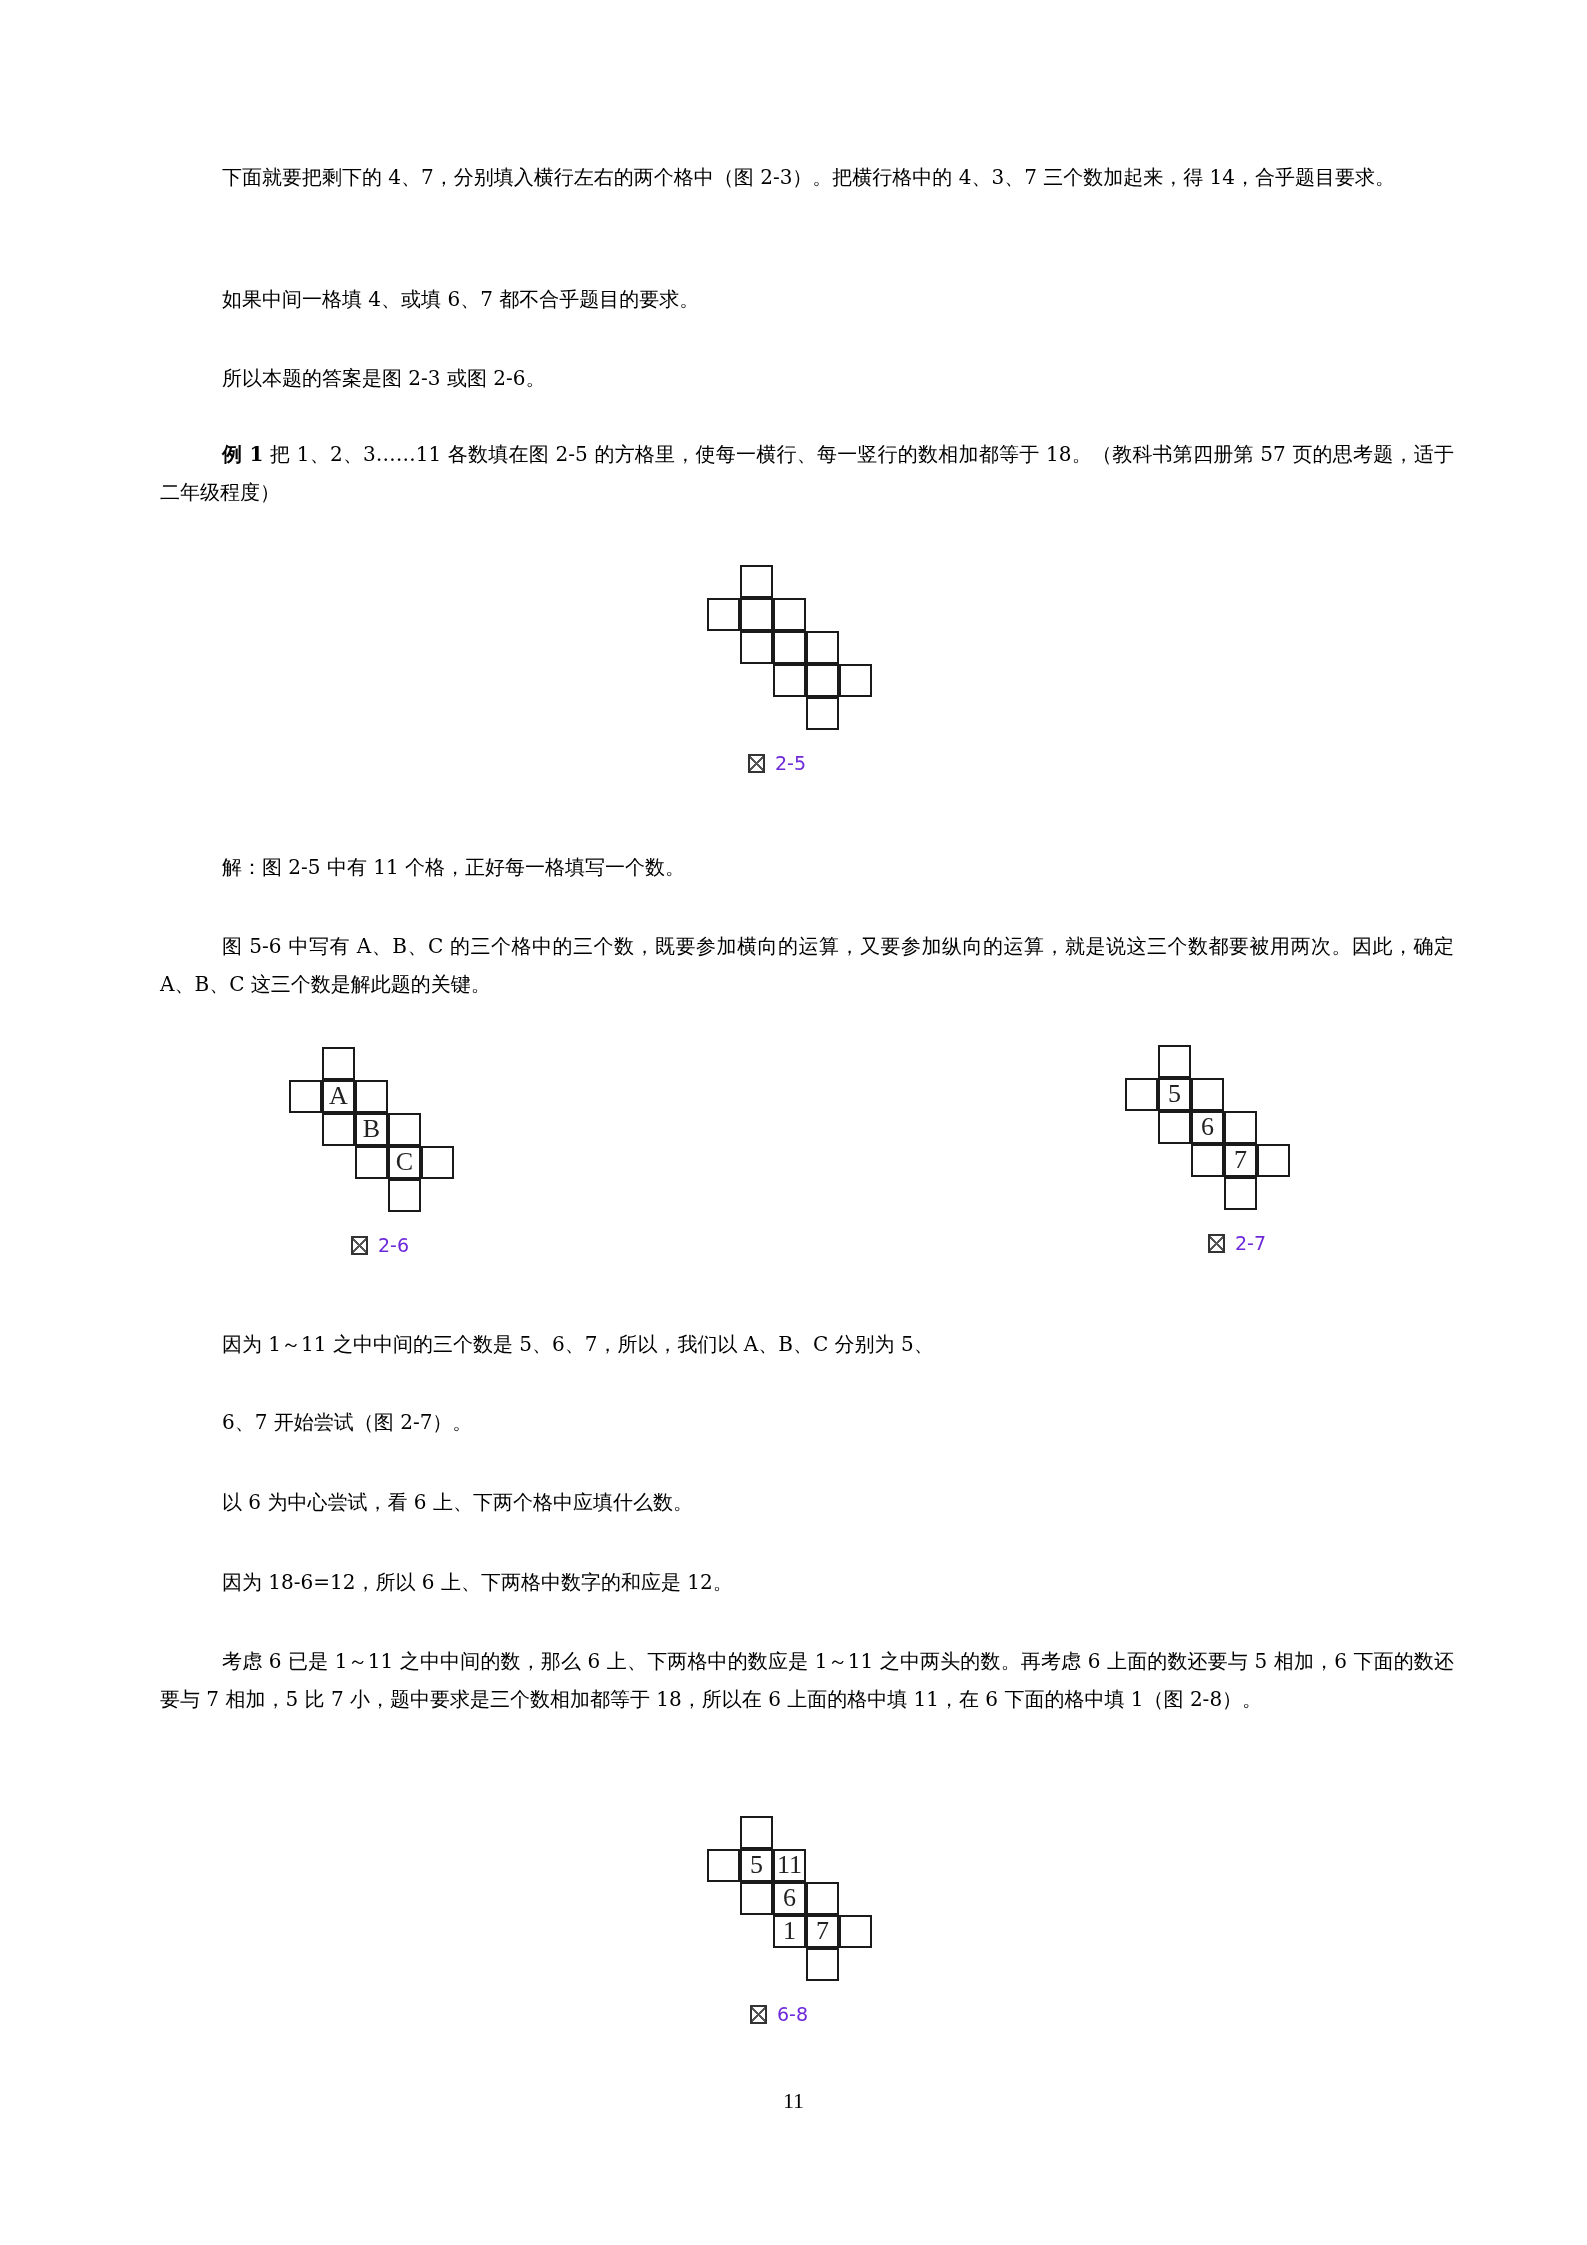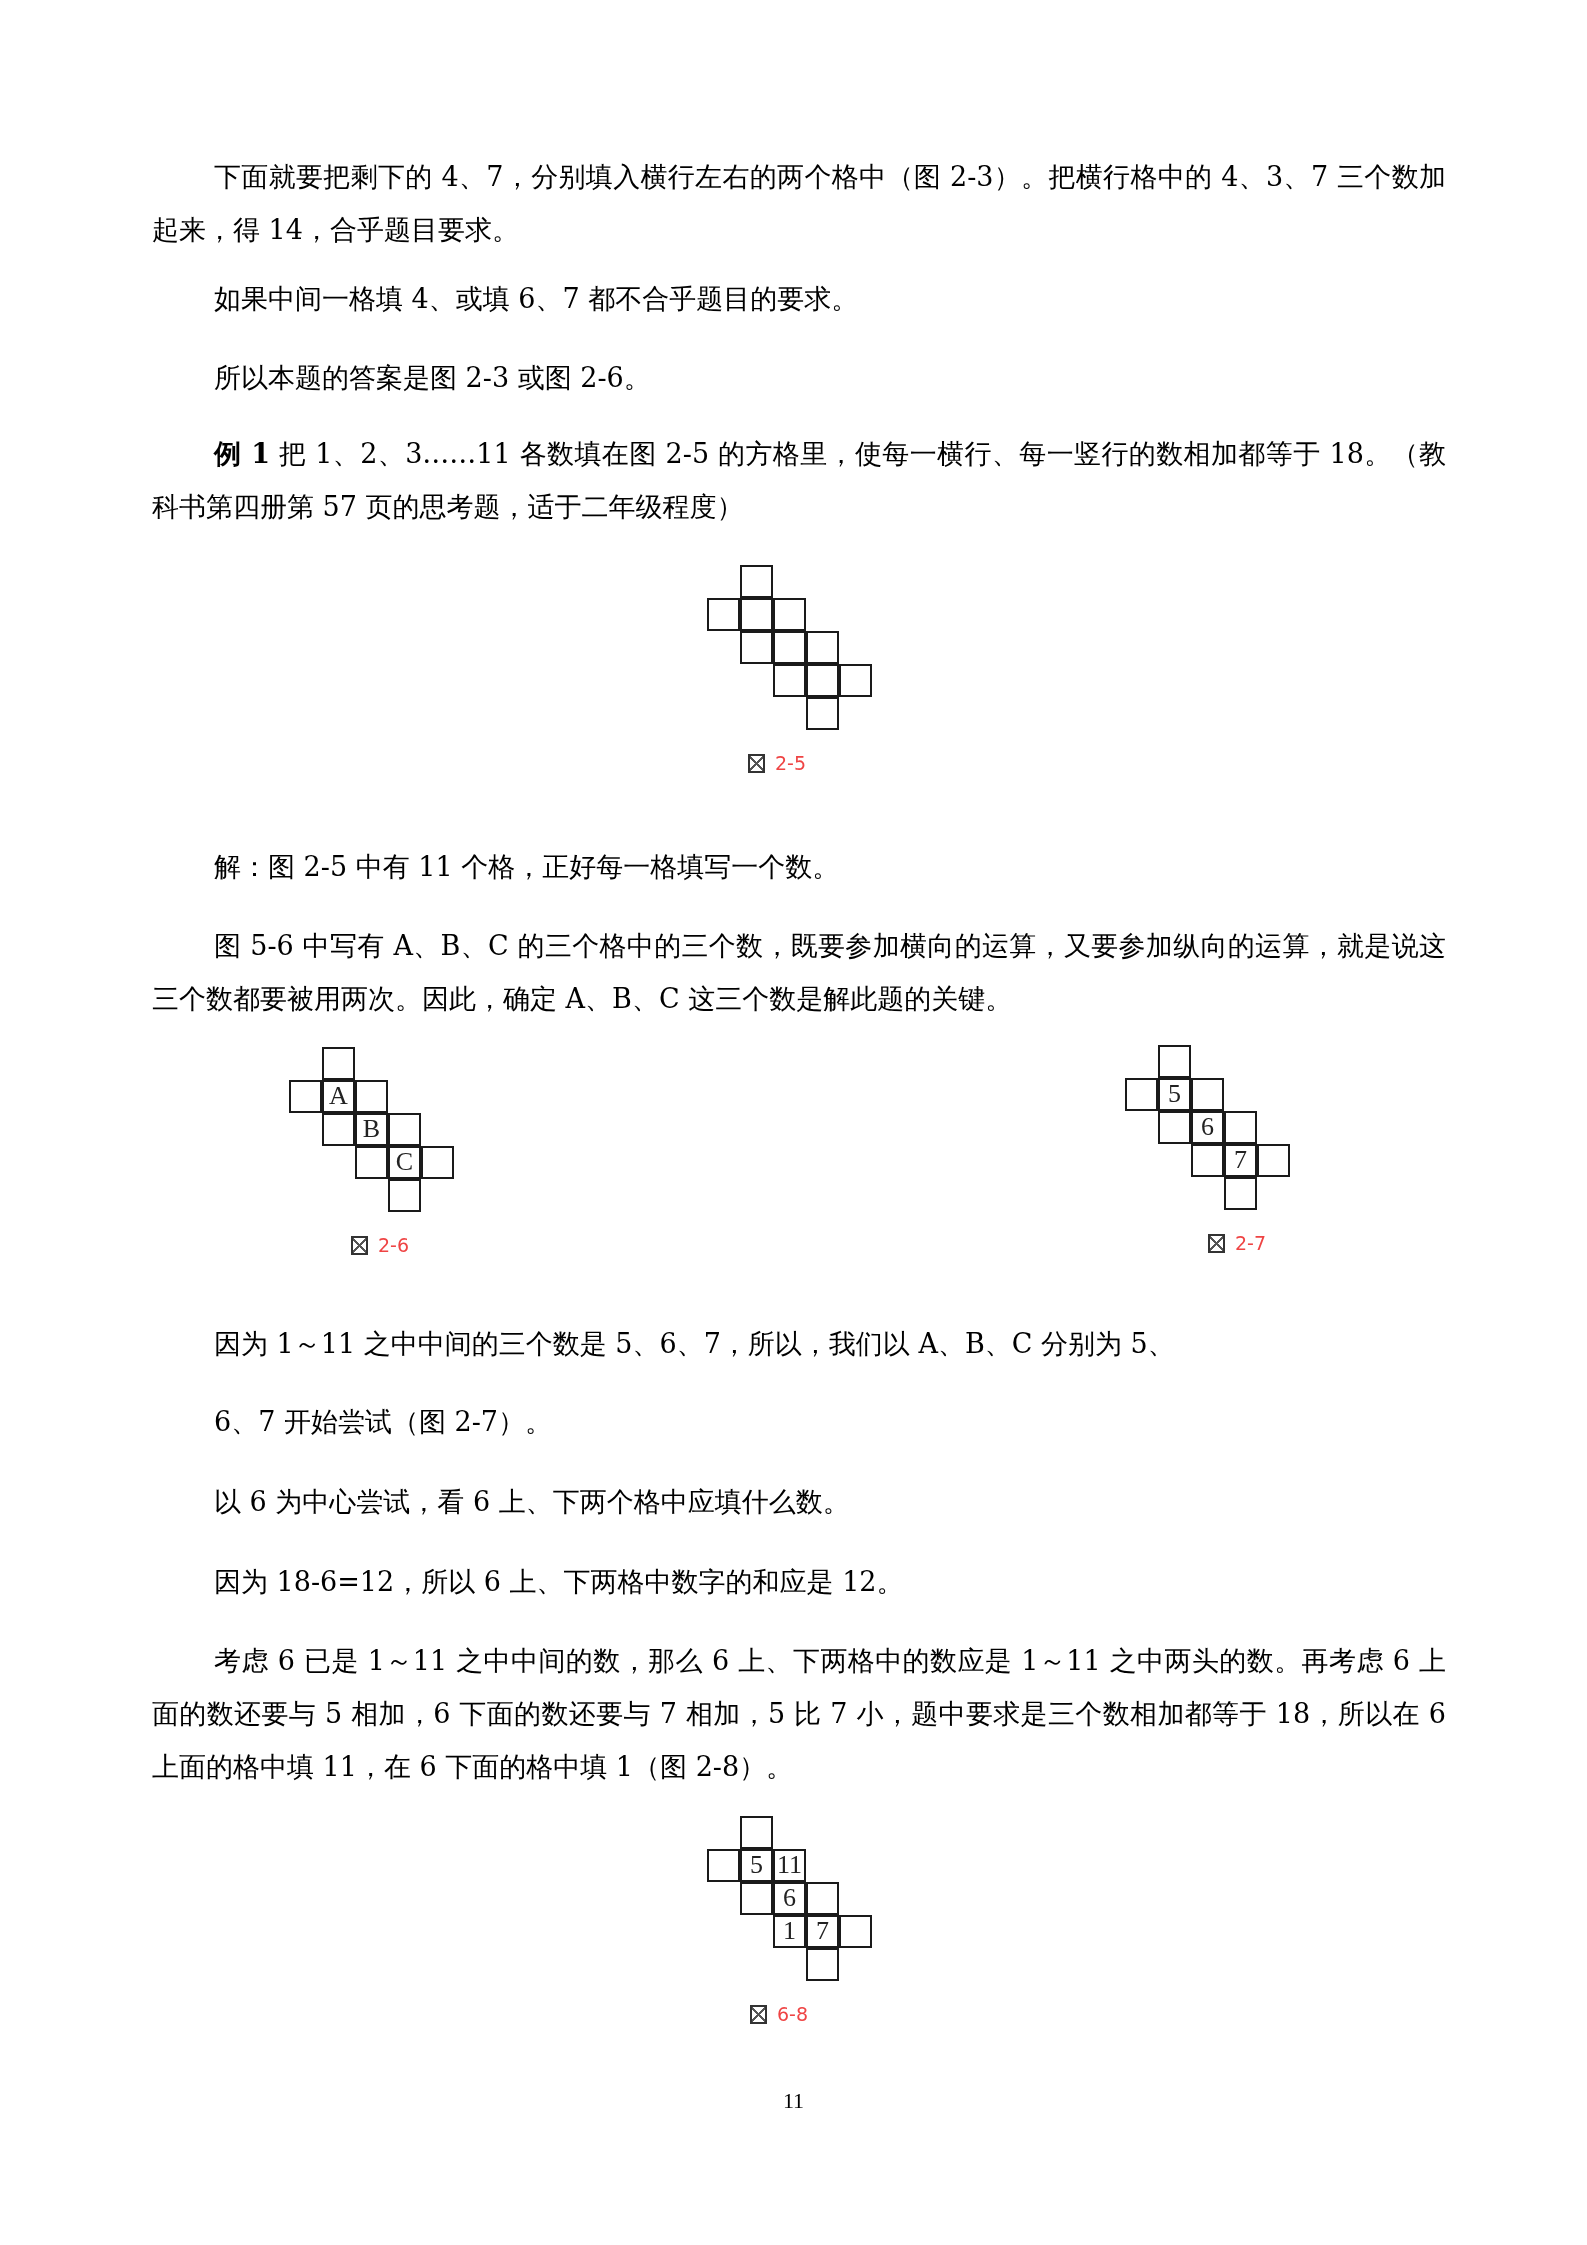--- a/index.html
+++ b/index.html
@@ -1,30 +1,30 @@
 <!DOCTYPE html>
 <html><head>
 <meta charset="utf-8">
 <style>
   html, body { margin: 0; padding: 0; background: #ffffff; }
   body { width: 1587px; height: 2245px; position: relative; overflow: hidden;
          font-family: "DejaVu Serif", "Liberation Serif", serif; color: #000; }
-  .para { position: absolute; left: 148px; width: 1294px; font-size: 27px;
-          line-height: 53px; text-align: justify; text-align-last: left; margin: 4px; }
+  .para { position: absolute; left: 148px; width: 1294px; font-size: 20px;
+          line-height: 38px; text-align: justify; text-align-last: left; margin: 12px; }
   .para.indent { text-indent: 62px; }
   .para.noindent-offset { left: 210px; width: 1232px; }
   .label-bold { font-weight: bold; }
   .figure { position: absolute; }
   .grid { position: relative; }
   .cell { position: absolute; width: 33px; height: 33px; box-sizing: border-box;
           border: 2.5px solid #1a1a1a; margin-left: -1px; margin-top: -1px;
           font-family: "Liberation Serif", "DejaVu Serif", serif; font-size: 26px;
           line-height: 28px; text-align: center; color: #222; }
   .caption { position: absolute; font-family: "DejaVu Sans", "Liberation Sans", sans-serif;
-             font-size: 19px; color: #ef4444; white-space: nowrap; }
+             font-size: 19px; color: #6d28d9; white-space: nowrap; }
   .caption .fig-glyph { display: inline-block; width: 17px; height: 19px; border: 2px solid #333;
                         box-sizing: border-box; vertical-align: -3px; margin-right: 10px;
                         background:
                           linear-gradient(45deg, transparent 45%, #555 46%, #555 54%, transparent 55%),
                           linear-gradient(-45deg, transparent 45%, #555 46%, #555 54%, transparent 55%); }
   .page-number { position: absolute; left: 0; width: 1587px; top: 2088px; text-align: center;
                  font-family: "Liberation Serif", "DejaVu Serif", serif; font-size: 22px; }
 </style>
 </head>
 <body>

